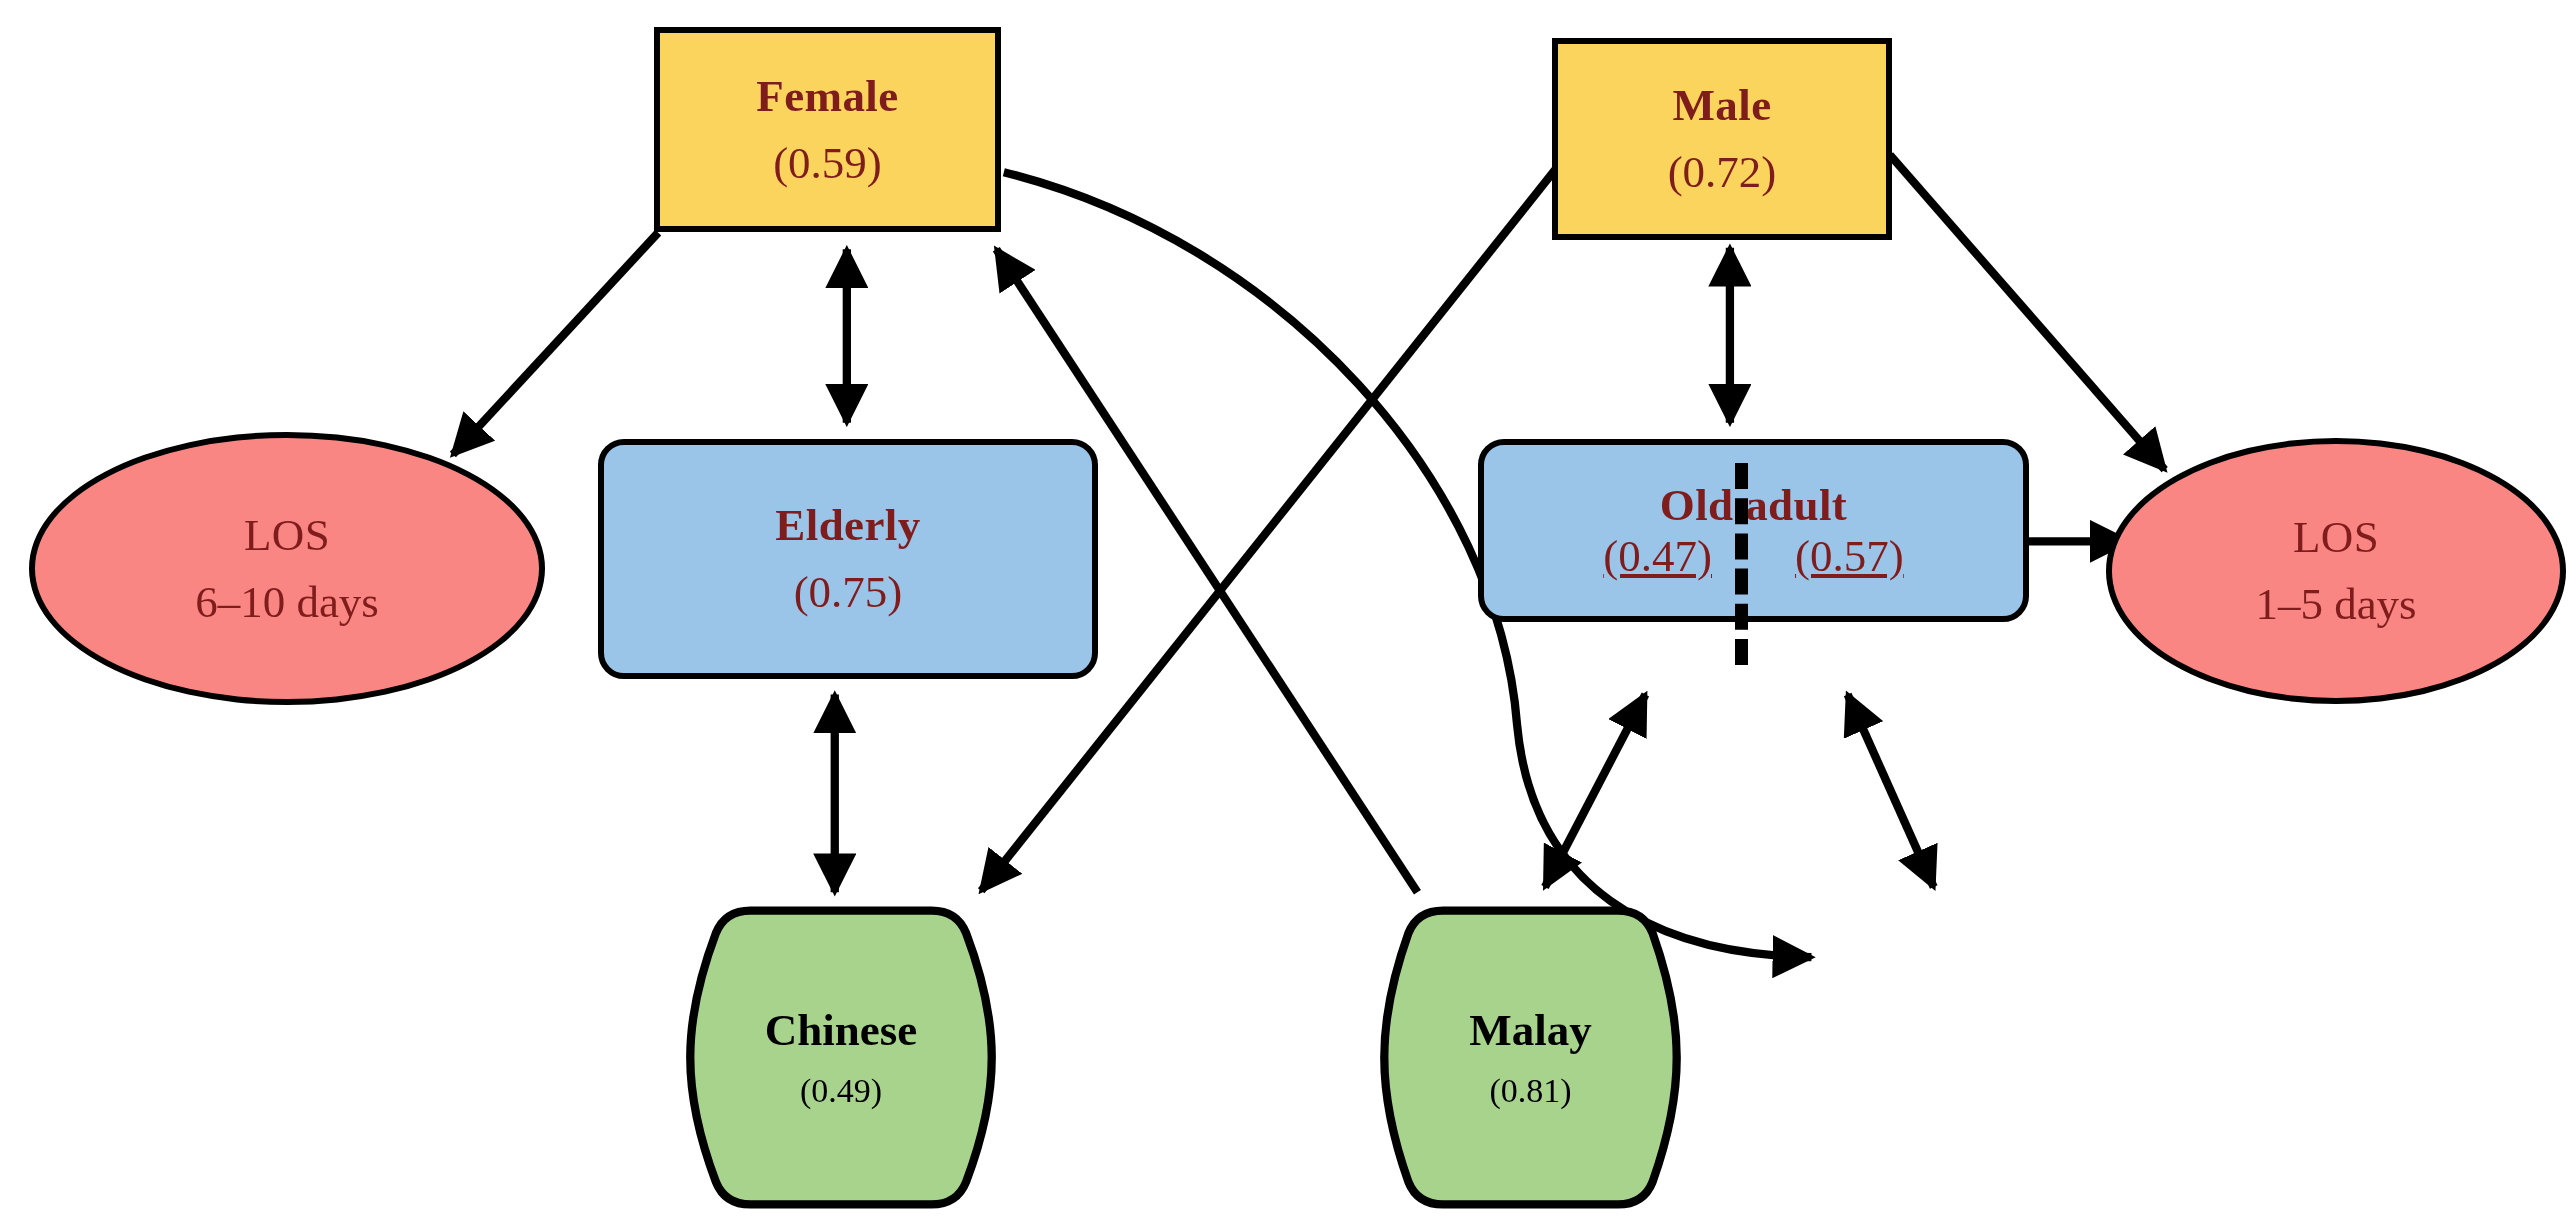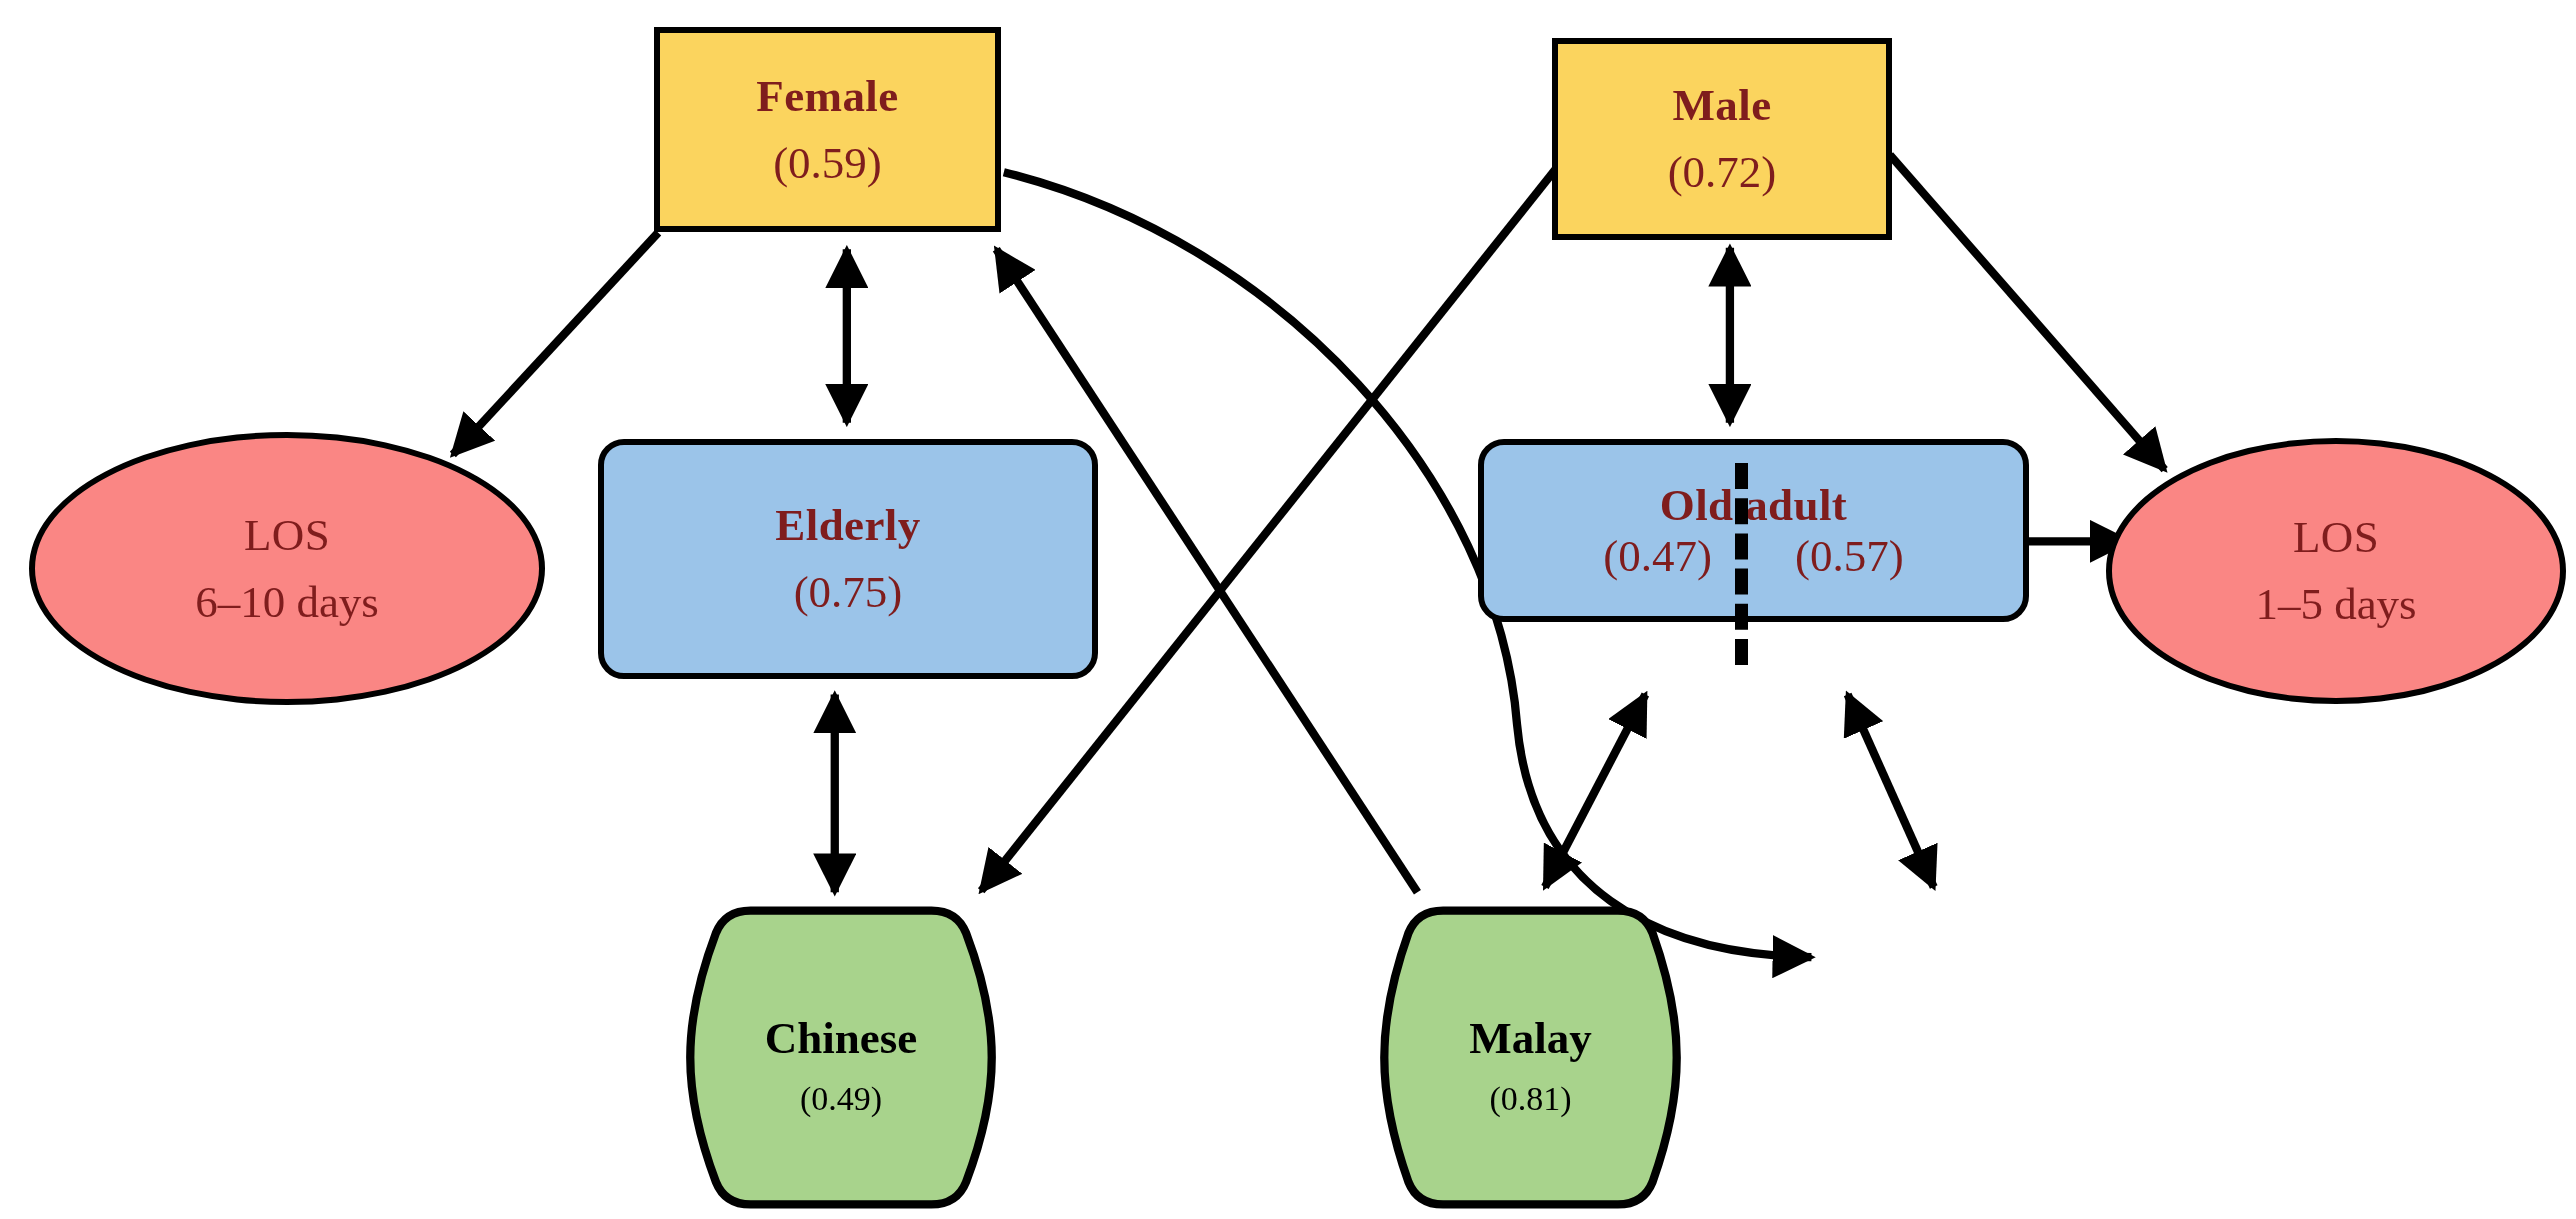--- a/index.html
+++ b/index.html
@@ -38,29 +38,29 @@
   }
   
   .ellipse{
     border:6.8px solid #000;
     border-radius:50% / 50%;
   }
   
   .barrel{position:absolute;}
   .barrel svg{position:absolute;left:0;top:0;}
   .barrel .lbl{
-    position:absolute;left:0;top:8px;width:100%;height:100%;
+    position:absolute;left:0;top:0;width:100%;height:100%;
     display:flex;flex-direction:column;align-items:center;justify-content:center;
     color:#000;text-align:right;line-height:1.12;
   }
   .barrel .ttl{font-weight:bold;font-size:45px;}
   .barrel .val{font-size:34px;margin-top:16.6px;}
 
   
-  .splitrow{display:flex;align-items:flex-end;justify-content:center;width:100%;}
+  .splitrow{display:flex;align-items:flex-end;justify-content:center;width:100%;text-decoration:underline;}
   .splitrow .val{margin-top:0;}
   .splitrow .gapL{width:83px;}
   .dashline{
     position:absolute;
     border-left:13px dashed #000;
   }
 </style>
 </head>
 <body>
 

